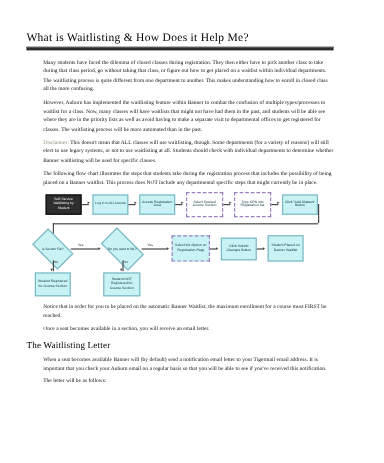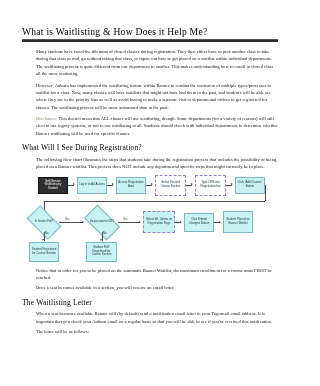--- a/index.html
+++ b/index.html
@@ -169,21 +169,20 @@
   <div class="content">
 
     <h1 class="doc-title">What is Waitlisting &amp; How Does it Help Me?</h1>
     <div class="title-rule"></div>
 
     <p class="para">Many students have faced the dilemma of closed classes during registration.  They then either have to pick another class to take during that class period, go without taking that class, or figure out how to get placed on a waitlist within individual departments.  The waitlisting process is quite different from one department to another.  This makes understanding how to enroll in closed class all the more confusing.</p>
     <p class="para">However, Auburn has implemented the waitlisting feature within Banner to combat the confusion of multiple types/processes to waitlist for a class.  Now, many classes will have waitlists that might not have had them in the past, and students will be able see where they are in the priority lists as well as avoid having to make a separate visit to departmental offices to get registered for classes.  The waitlisting process will be more automated than in the past.</p>
 
     <p class="para"><span class="disclaimer-label">Disclaimer:</span><span>  This doesn't mean that ALL classes will use waitlisting, though.  Some departments (for a variety of reasons) will still elect to use legacy systems, or not to use waitlisting at all.  Students should check with individual departments to determine whether Banner waitlisting will be used for specific classes.</span></p>
 
-    <h2 class="section-title">What Will I See During Registration?</h2>
     <p class="para tight">The following flow chart illustrates the steps that students take during the registration process that includes the possibility of being placed on a Banner waitlist.  This process does NOT include any departmental specific steps that might currently be in place.</p>
 
     <div class="flow-wrap">
 
       <div class="fc-box start" style="left:16px; top:2px; width:30px; height:17px;">Self-Service Waitlisting by Student</div>
       <div class="conn h" style="left:46px; top:10px; width:6px;"></div>
       <div class="arrow right" style="left:51px; top:8.6px;"></div>
 
       <div class="fc-box" style="left:55px; top:2px; width:30px; height:17px;">Log in to AU Access</div>
       <div class="conn h" style="left:85px; top:10px; width:6px;"></div>

